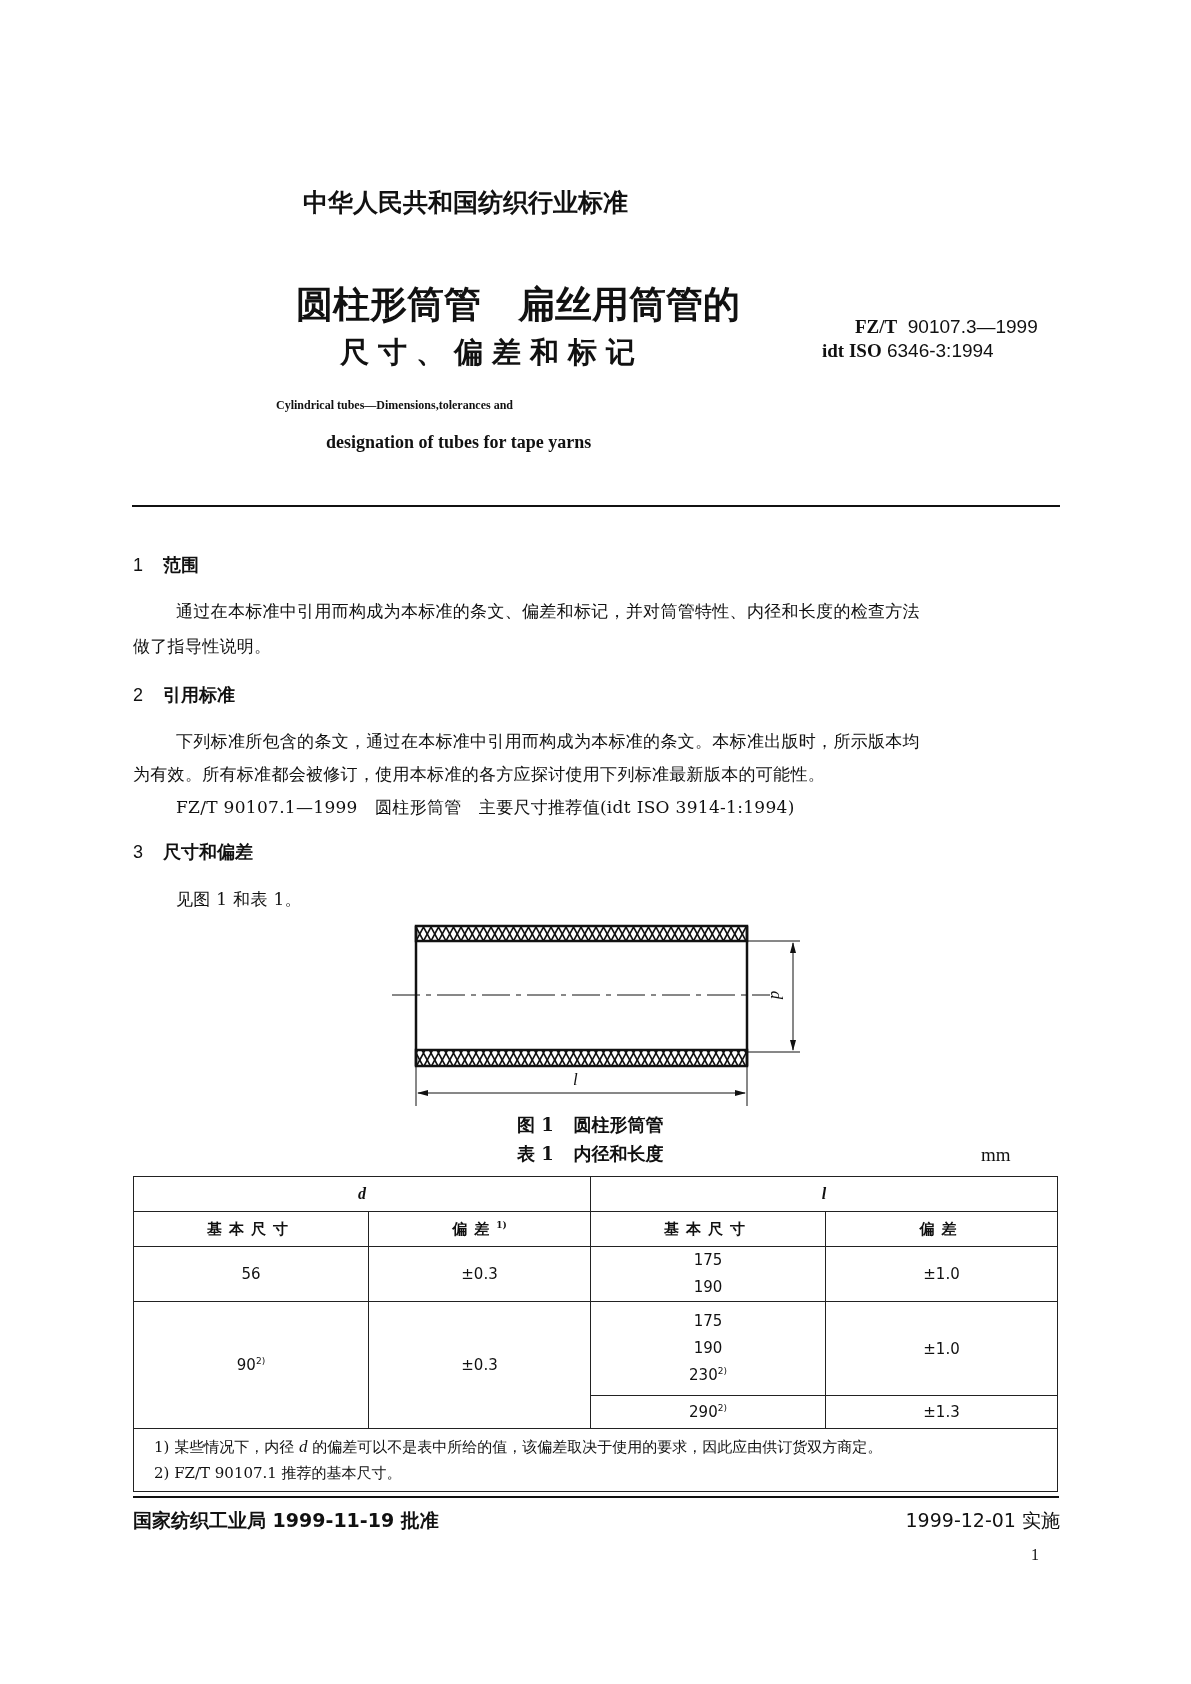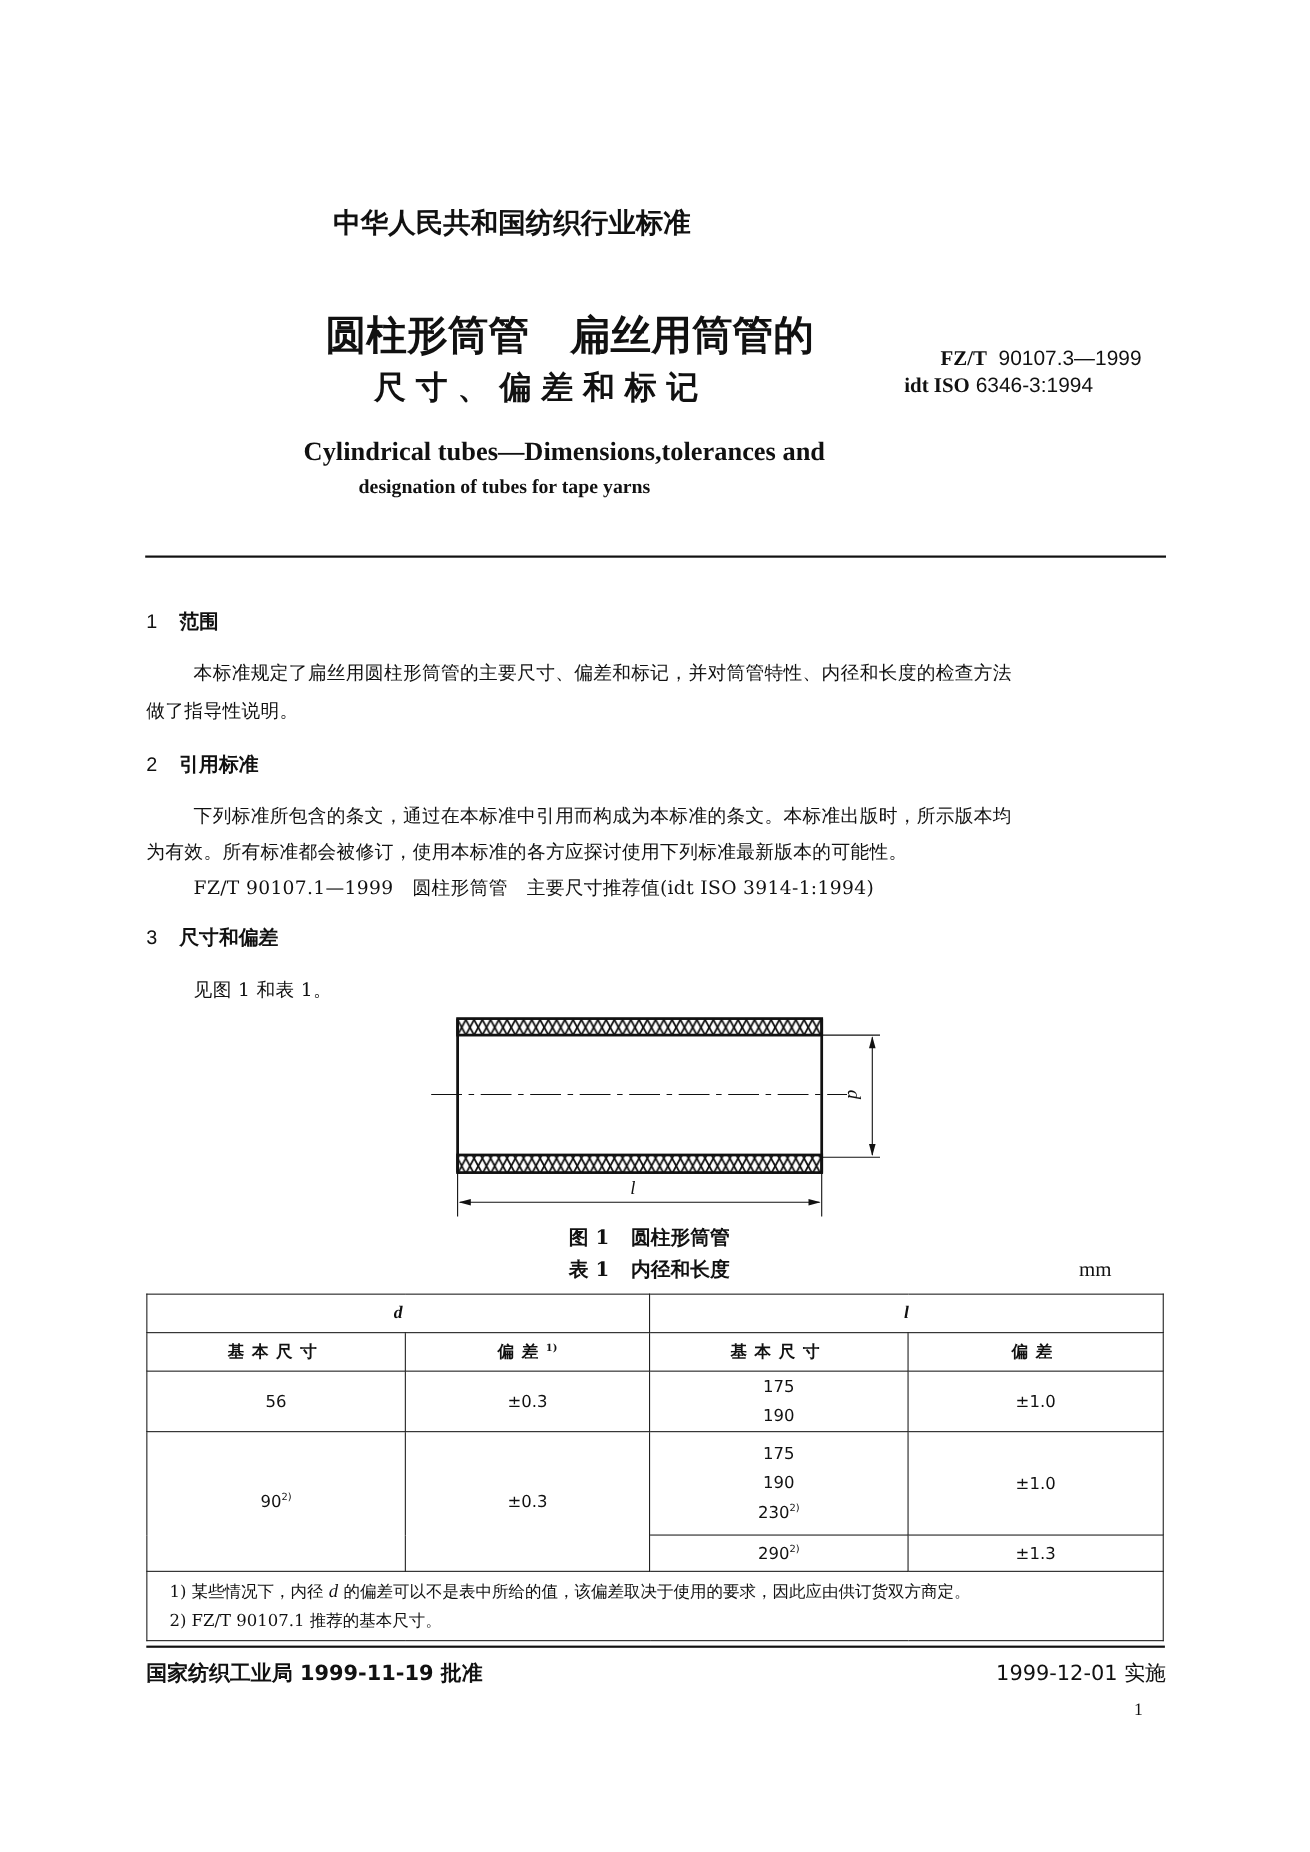--- a/index.html
+++ b/index.html
@@ -10,21 +10,21 @@
   .serif { font-family: "Liberation Serif", "DejaVu Serif", serif; }
 
   .std-header { left: 303px; top: 186px; font-size: 25px; font-weight: bold; letter-spacing: 0px; }
   .title-cn-1 { left: 296px; top: 280px; font-size: 37px; font-weight: bold; }
   .title-cn-2 { left: 340px; top: 333px; font-size: 29px; font-weight: bold; letter-spacing: 9px; }
   .std-code { left: 855px; top: 316px; font-size: 19px; font-family: "Liberation Sans", sans-serif; }
   .std-code b { font-family: "Liberation Serif", serif; font-weight: bold; }
   .std-idt { left: 822px; top: 340px; font-size: 19px; font-family: "Liberation Sans", sans-serif; }
   .std-idt b { font-family: "Liberation Serif", serif; font-weight: bold; }
 
-  .title-en-1 { left: 276px; top: 398px; font-size: 24px; font-weight: bold; font-family: "Liberation Serif", serif; }
+  .title-en-1 { left: 276px; top: 398px; font-size: 12px; font-weight: bold; font-family: "Liberation Serif", serif; }
   .title-en-2 { left: 326px; top: 432px; font-size: 18px; font-weight: bold; font-family: "Liberation Serif", serif; }
 
   .rule { position: absolute; background: #111; }
 
   .h-sec { font-size: 18px; font-weight: bold; }
   .h-sec .num { font-family: "Liberation Sans", sans-serif; font-weight: normal; display: inline-block; width: 30px; }
   .para { font-size: 17px; letter-spacing: 0.3px; }
 
   
   .figure { position: absolute; left: 380px; top: 910px; width: 440px; height: 210px; }
@@ -66,21 +66,21 @@
 </div>
 
 <div class="abs title-en-1">Cylindrical tubes—Dimensions,tolerances and</div>
 <div class="abs title-en-2">designation of tubes for tape yarns</div>
 
 <div class="rule" style="left:132px; top:505px; width:928px; height:2px;"></div>
 
 <div class="abs h-sec" style="left:133px; top:553px;">
   <span class="num">1</span><span>范围</span>
 </div>
-<div class="abs para" style="left:176px; top:600px;">本标准规定了扁丝用圆柱形筒管的主要尺寸、偏差和标记，并对筒管特性、内径和长度的检查方法</div>
+<div class="abs para" style="left:176px; top:600px;">通过在本标准中引用而构成为本标准的条文、偏差和标记，并对筒管特性、内径和长度的检查方法</div>
 <div class="abs para" style="left:133px; top:635px;text-align:right;">做了指导性说明。</div>
 
 <div class="abs h-sec" style="left:133px; top:683px;">
   <span class="num">2</span><span>引用标准</span>
 </div>
 <div class="abs para" style="left:176px; top:730px;">下列标准所包含的条文，通过在本标准中引用而构成为本标准的条文。本标准出版时，所示版本均</div>
 <div class="abs para" style="left:133px; top:763px;">为有效。所有标准都会被修订，使用本标准的各方应探讨使用下列标准最新版本的可能性。</div>
 <div class="abs para" style="left:176px; top:796px;">FZ/T 90107.1—1999　圆柱形筒管　主要尺寸推荐值(idt ISO 3914-1:1994)</div>
 
 <div class="abs h-sec" style="left:133px; top:840px;">

